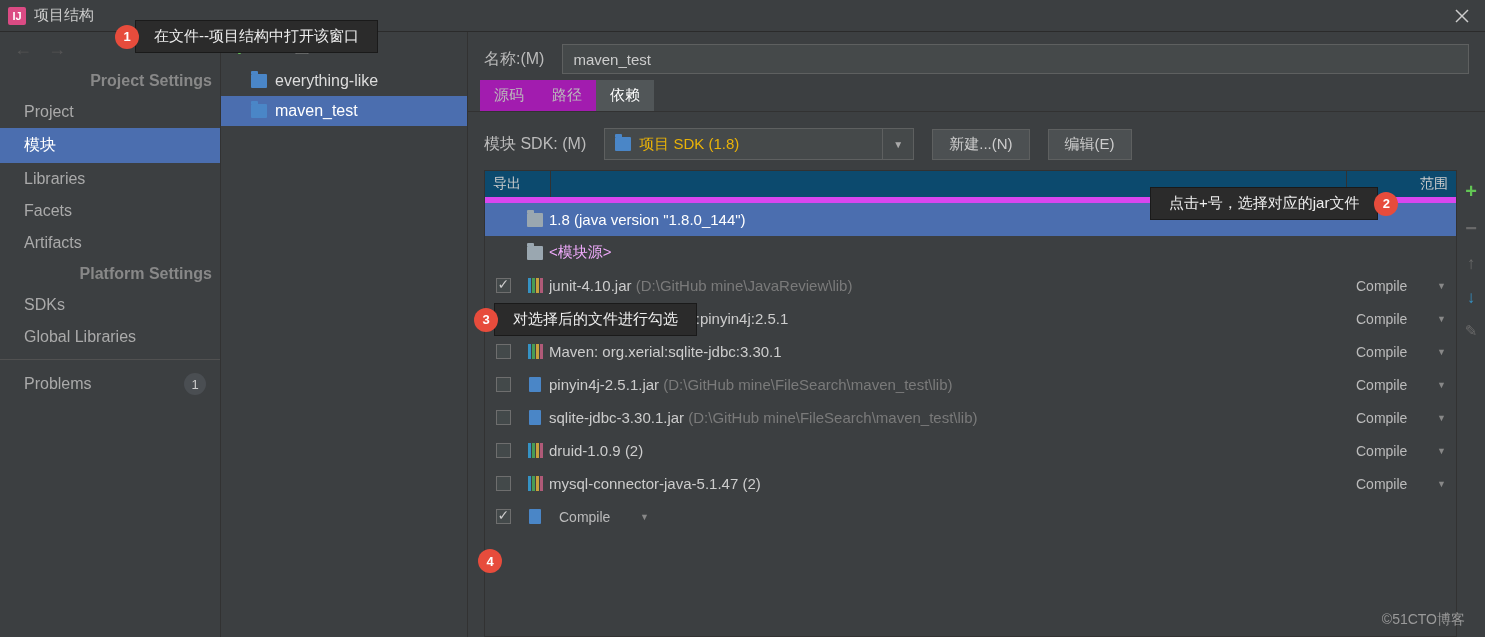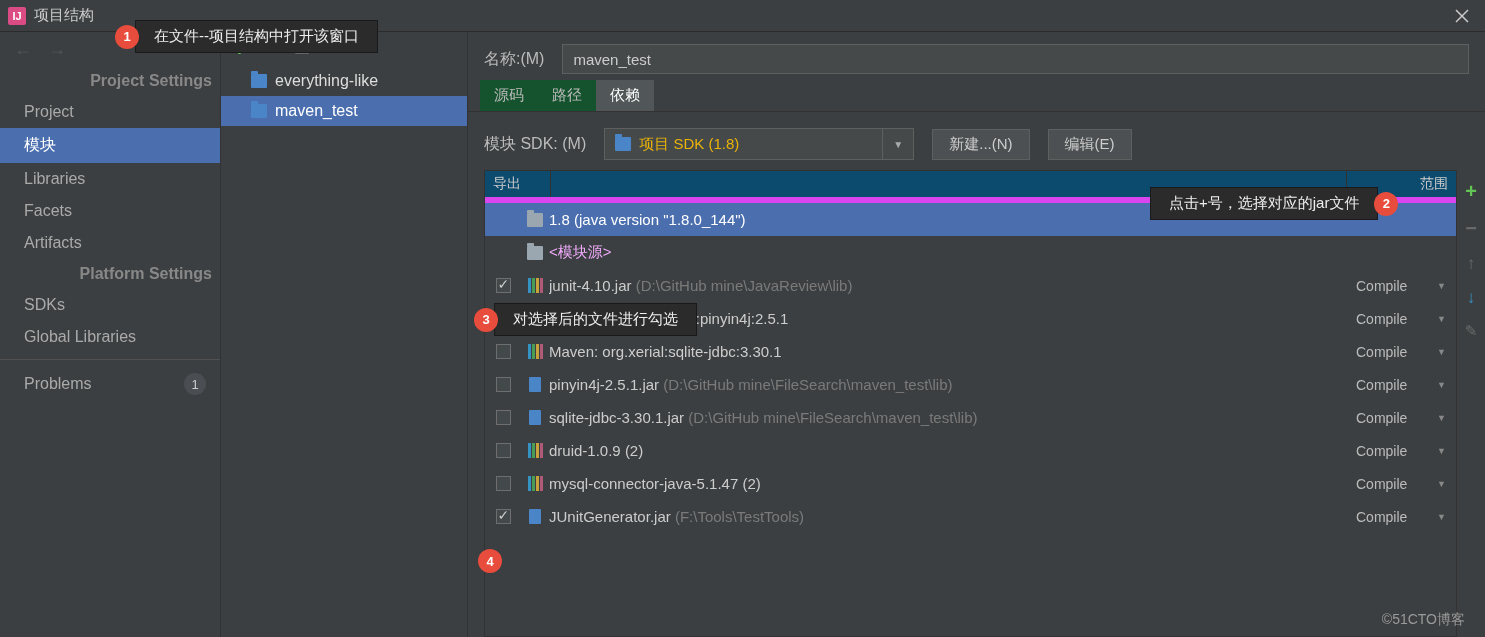--- a/index.html
+++ b/index.html
@@ -38,21 +38,21 @@
   .folder-icon::before { content:''; position:absolute; top:-3px; left:0; width:7px; height:3px; background:#9aa7b0; border-radius:1px 1px 0 0;}
   .folder-icon.blue { background:#4a86c7;}
   .folder-icon.blue::before { background:#4a86c7;}
   
   
   .right { flex: 1; background: #3c3f41; display:flex; flex-direction:column; }
   .name-row { display:flex; align-items:center; gap: 18px; padding: 12px 0 6px 16px; }
   .name-label { color:#bbb; font-size: 16px; }
   .name-input { flex:1; margin-right:16px; background:#45494a; border:1px solid #5e6060; padding:5px 10px; color:#ccc; font-size:15px; height: 30px;}
   .tabs { display:flex; gap:0; padding-left: 12px; border-bottom:1px solid #323232; }
-  .tab { padding: 6px 14px; color:#bbb; font-size:15px; cursor:pointer; background:#14532d;}
+  .tab { padding: 6px 14px; color:#bbb; font-size:15px; cursor:pointer; background:#a21caf;}
   .tab.selected { background: #515658; color:#fff;}
   
   .sdk-row { display:flex; align-items:center; gap: 18px; padding: 16px 0 10px 16px; }
   .sdk-label { color:#bbb; font-size: 16px;}
   .sdk-select { position:relative; width: 310px; height: 32px; background:#45494a; border:1px solid #5e6060; display:flex; align-items:center; padding: 0 10px; gap:8px;}
   .sdk-select .folder-icon { flex-shrink:0;}
   .sdk-select .sdk-text { color:#eab308; font-size:15px;}
   .sdk-select .arrow { margin-left:auto; color:#aaa; font-size:10px; border-left:1px solid #5e6060; padding-left:10px; height:100%; display:flex; align-items:center;}
   .btn { background:#4c5052; border:1px solid #5e6060; color:#ccc; padding: 5px 16px; font-size:15px; cursor:pointer;}
   
@@ -312,21 +312,20 @@
                 <span class="sarrow">▼</span>
               </div>
             </div>
             <div class="dep-row">
               <div class="cell-check">
                 <span class="checkbox checked"></span>
               </div>
               <div class="cell-icon">
                 <span class="jar-icon"></span>
               </div>
-              <div class="cell-name"><span>JUnitGenerator.jar</span><span class="dim"> (F:\Tools\TestTools)</span></div>
               <div class="cell-scope">
                 <span>Compile</span>
                 <span class="sarrow">▼</span>
               </div>
             </div>
           </div>
       </div>
       <div class="dep-actions">
         <span class="a-plus">+</span>
         <span class="a-minus">−</span>

